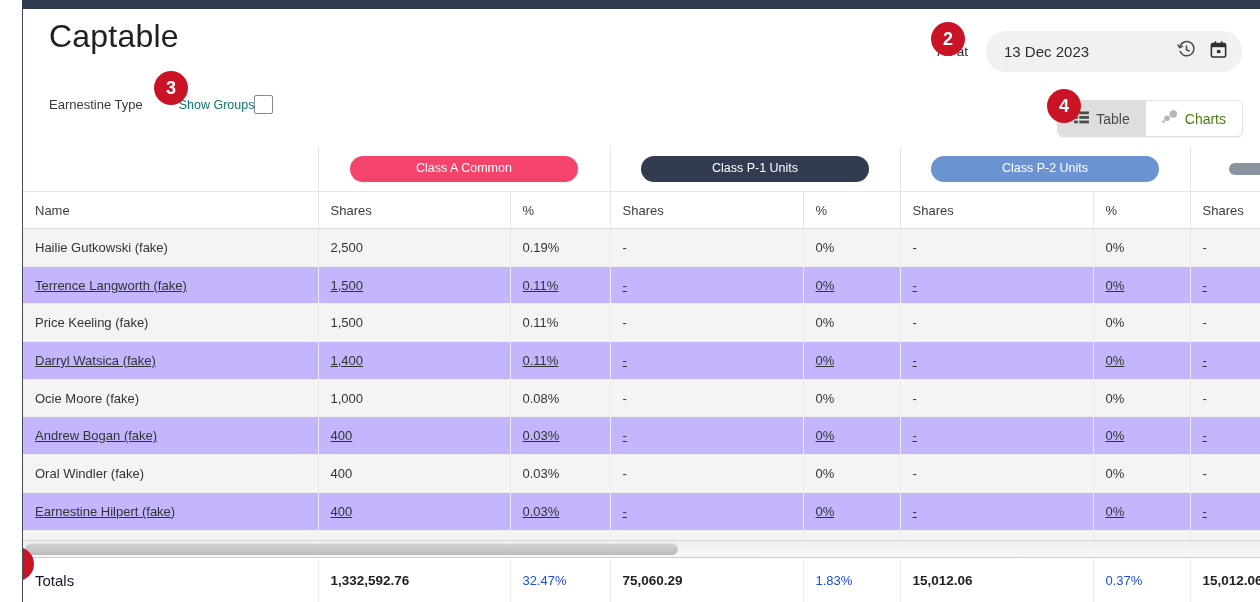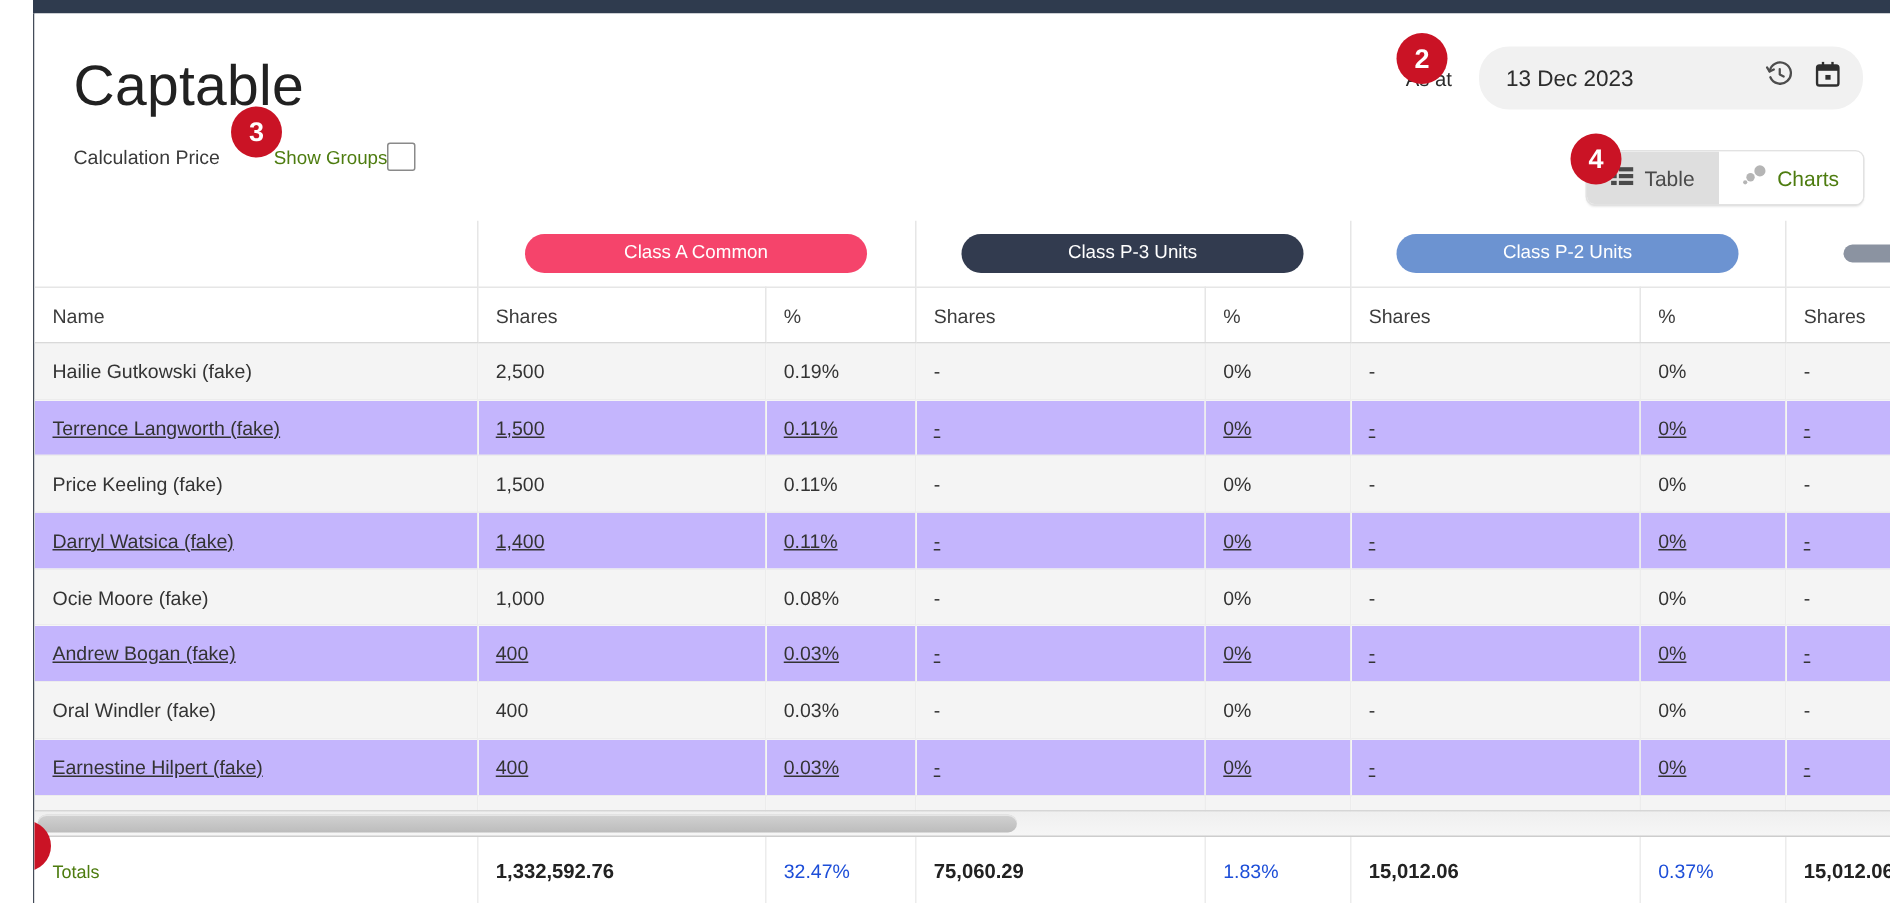--- a/index.html
+++ b/index.html
@@ -53,22 +53,22 @@
     overflow: hidden;
   }
 
   
   .hdr {
     position: relative;
     height: 138px;
   }
   .page-title {
     position: absolute;
-    left: 26px; top: 28px;
-    font-size: 38px;
+    left: 26px; top: 9px;
+    font-size: 32px;
     font-weight: 400;
     color: #212121;
     letter-spacing: .2px;
     font-family: "Liberation Sans", sans-serif;
   }
 
   .calc-row {
     position: absolute;
     left: 26px; top: 86px;
     display: flex;
@@ -93,21 +93,21 @@
   }
   .caret-down {
     width: 0; height: 0;
     border-left: 5px solid transparent;
     border-right: 5px solid transparent;
     border-top: 6px solid #6b6b6b;
     display: inline-block;
   }
   .show-groups-label {
     font-size: 12.5px;
-    color: #4d7c0f;
+    color: #0f766e;
     margin-left: 22px;
   }
   .checkbox {
     width: 17px; height: 17px;
     border: 1.5px solid #8a8a8a;
     border-radius: 2px;
     background: #fff;
     cursor: pointer;
     display: inline-block;
   }
@@ -303,40 +303,40 @@
     font-size: 13px;
   }
   table.totals td {
     height: 43px;
     padding-left: 12px;
     border-right: 1px solid #ececec;
     white-space: nowrap;
     text-align: left;
     vertical-align: middle;
   }
-  td.tot-label { color: #4d7c0f; font-size: 12px; }
+  td.tot-label { color: #0f172a; font-size: 15px; }
   td.tot-num { font-weight: 700; color: #222; font-size: 13.5px; }
   td.tot-pct { color: #1d4ed8; font-size: 13px; }
 </style>
 </head>
 <body>
 
 <div class="top-strip"></div>
 <div class="top-strip-dark"></div>
 <div class="left-rail"></div>
 <div class="app-left-border"></div>
 
 <div class="page">
 
   <div class="hdr">
 
     <div class="page-title">Captable</div>
 
     <div class="calc-row">
-      <span class="calc-label">Calculation Price</span>
+      <span class="calc-label">Earnestine Type</span>
       <span class="show-groups-label">Show Groups</span>
       <span class="checkbox"></span>
     </div>
 
     <div class="asat-row">
       <span class="asat-label">As at</span>
       <div class="date-field">
         <span class="date-text">13 Dec 2023</span>
         <span class="date-icons">
           <span class="icn">
@@ -398,21 +398,21 @@
         <col style="width:97px">
         <col style="width:153px">
       </colgroup>
       <thead>
         <tr class="class-row">
           <th class="name-blank"></th>
           <th colspan="2">
             <span class="pill" style="background:#f5446b">Class A Common</span>
           </th>
           <th colspan="2">
-            <span class="pill" style="background:#323b4f">Class P-3 Units</span>
+            <span class="pill" style="background:#323b4f">Class P-1 Units</span>
           </th>
           <th colspan="2">
             <span class="pill" style="background:#6c93d1">Class P-2 Units</span>
           </th>
           <th>
             <span class="pill cut" style="background:#8b93a1"></span>
           </th>
         </tr>
         <tr class="sub-row">
           <th>Name</th>

